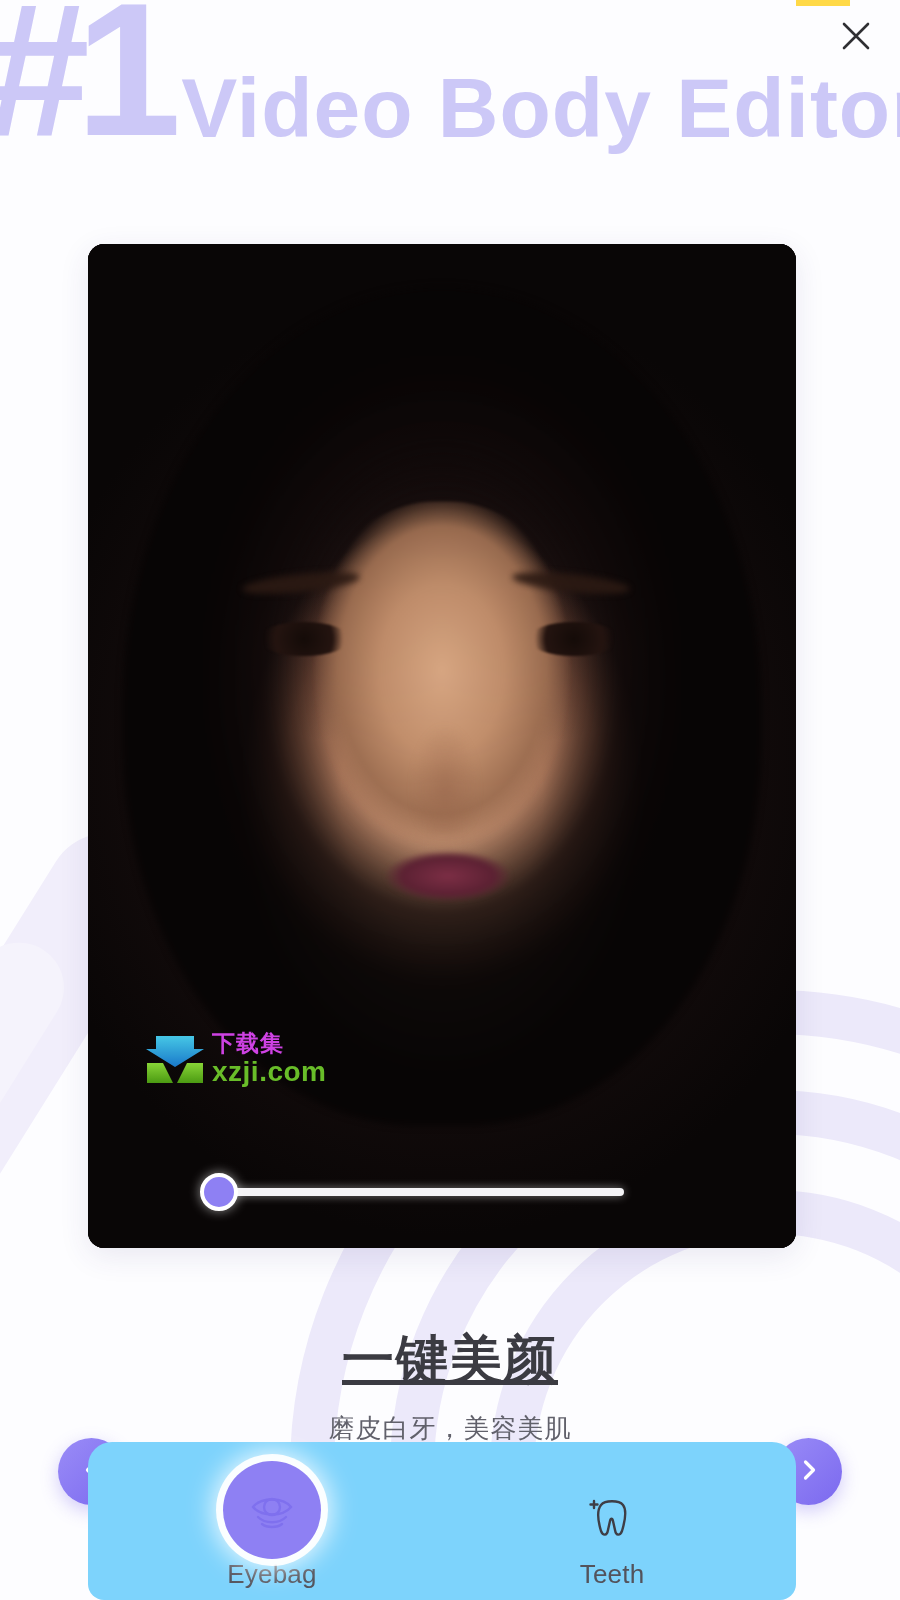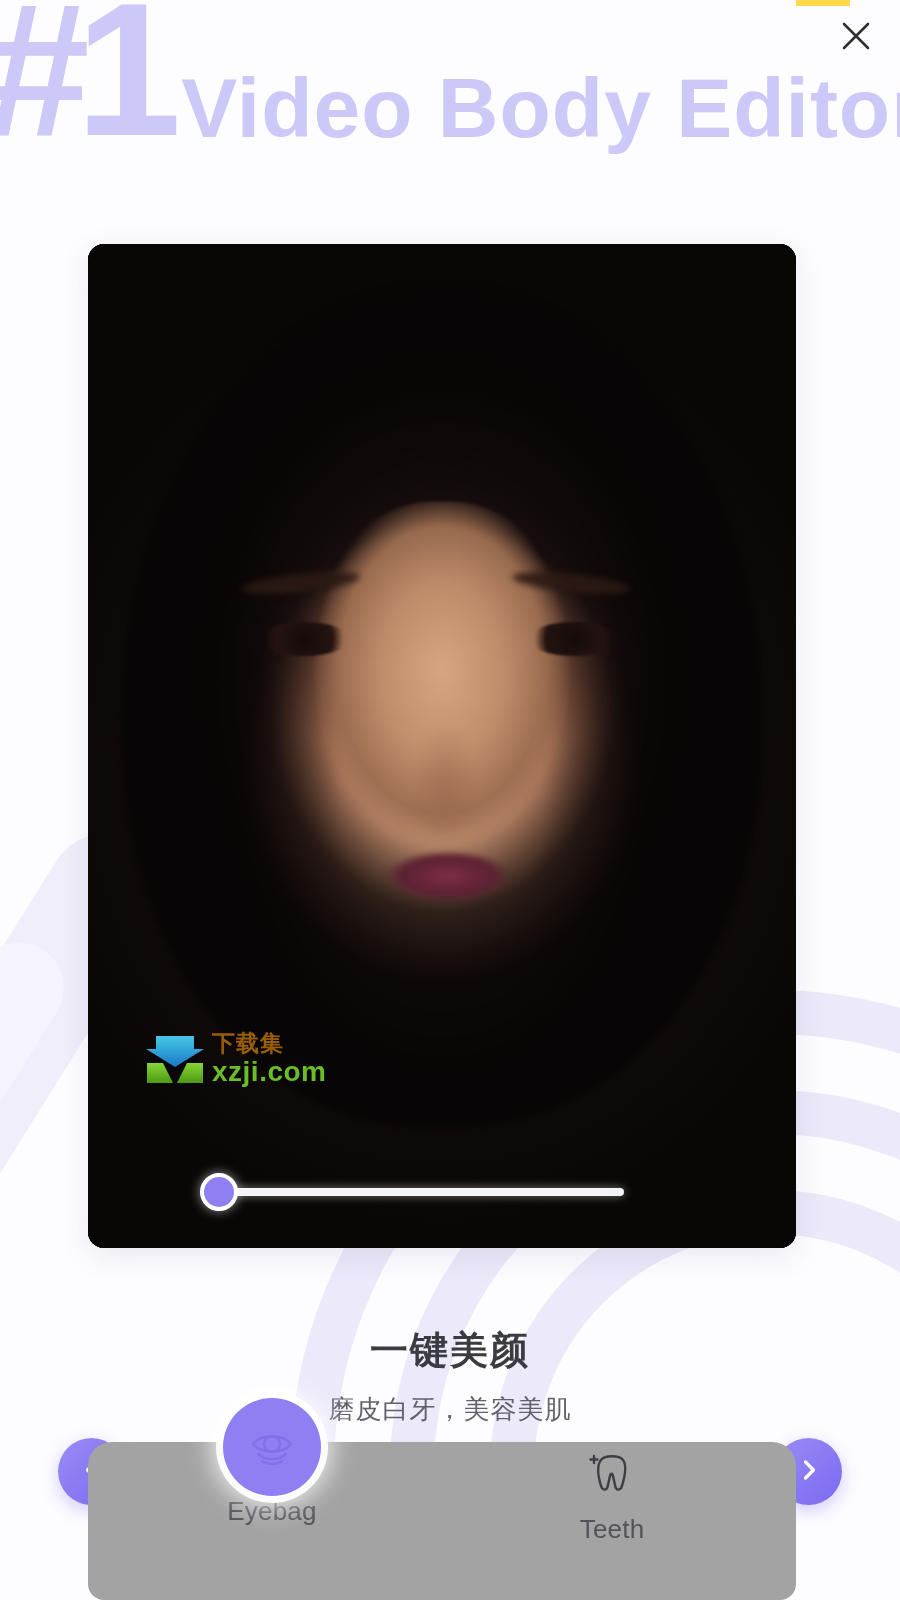--- a/index.html
+++ b/index.html
@@ -157,21 +157,21 @@
   
   .watermark {
     position:absolute;
     left:58px; bottom:162px;
     display:flex; align-items:center; gap:8px;
     opacity:.95;
     user-select:none;
   }
   .wm-logo { width:58px; height:52px; position:relative; }
   .wm-text { display:flex; flex-direction:column; line-height:1; }
-  .wm-cn { font-size:23px; font-weight:700; color:#a16207; letter-spacing:1px;
+  .wm-cn { font-size:23px; font-weight:700; color:#d946ef; letter-spacing:1px;
            font-family:"DejaVu Sans","Liberation Sans",sans-serif; }
   .wm-en { font-size:28px; font-weight:700; color:#6ec72b; letter-spacing:.5px; margin-top:3px; }
 
   
   .video-slider {
     position:absolute;
     left:130px; bottom:50px;
     width:406px; height:12px;
   }
   .slider-track {
@@ -189,24 +189,24 @@
     border:4px solid #ffffff;
     box-shadow:0 0 12px rgba(255,255,255,.55);
     cursor:pointer;
   }
 
   
   .toolbar {
     position:absolute;
     left:88px; bottom:0;
     width:708px; height:158px;
-    background:#a3a3a3;
+    background:#7dd3fc;
     border-radius:24px 24px 16px 16px;
     display:flex;
-    align-items:flex-start;
+    align-items:flex-end;
     justify-content:space-around;
     padding:0 14px 10px;
     z-index:4;
   }
   .tool {
     width:124px;
     display:flex; flex-direction:column; align-items:center; gap:10px;
     cursor:pointer;
     position:relative;
   }
@@ -234,25 +234,26 @@
     white-space:nowrap;
   }
 
   
   .caption {
     position:absolute;
     left:0; right:0; top:1325px;
     text-align:center;
   }
   .caption-title {
-    font-size:38px;
+    font-size:52px;
     font-weight:700;
     color:#3b3b42;
     letter-spacing:2px;
     font-family:"DejaVu Sans","Liberation Sans",sans-serif;
+    text-decoration:underline;
   }
   .caption-sub {
     margin-top:16px;
     font-size:26px;
     color:#61616b;
     letter-spacing:1px;
     font-family:"DejaVu Sans","Liberation Sans",sans-serif;
   }
 
   

